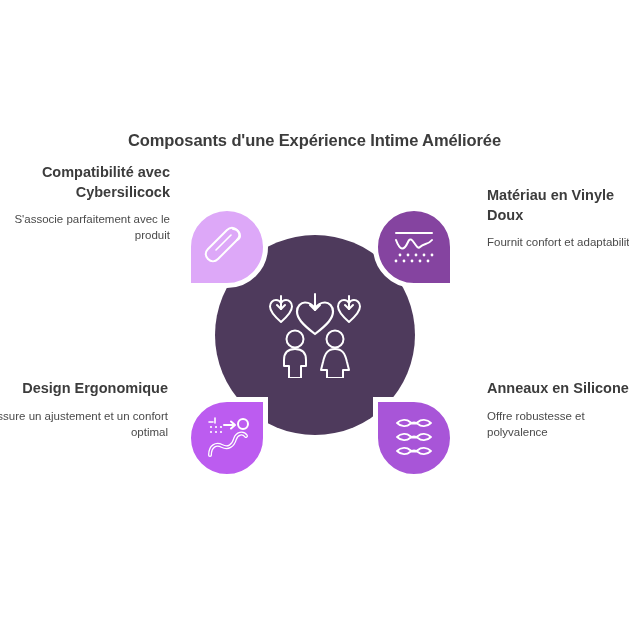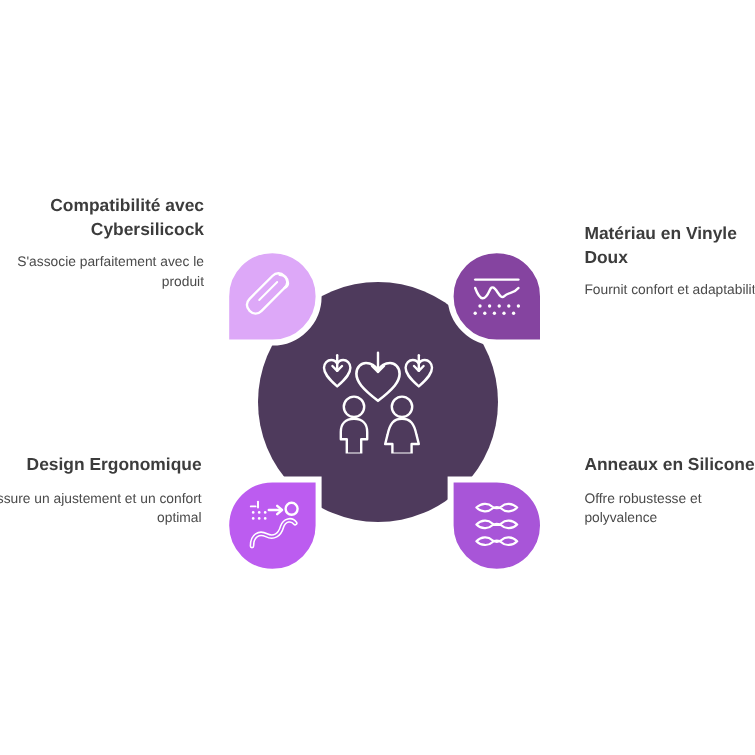--- a/index.html
+++ b/index.html
@@ -98,20 +98,21 @@
   .block.tl-text { left: -10px;  top: 163px; width: 180px; }
   .block.tr-text { left: 487px;  top: 186px; width: 150px; }
   .block.bl-text { left: -12px;  top: 379px; width: 180px; }
   .block.br-text { left: 487px;  top: 379px; width: 150px; }
 </style>
 </head>
 <body>
 
 <div id="infographic">
 
+  <div class="title">Composants d'une Expérience Intime Améliorée</div>
 
   <div class="center-circle">
     <svg class="center-icon" viewBox="0 0 96 86" fill="none">
 
       <path d="M14 4 v12" stroke="#ffffff" stroke-width="2" stroke-linecap="round"></path>
       <path d="M14 17 l-4 -4" stroke="#ffffff" stroke-width="2" stroke-linecap="round"></path>
       <path d="M14 17 l4 -4" stroke="#ffffff" stroke-width="2" stroke-linecap="round"></path>
       <path d="M14 30 C6 23 3 19 3 14.5 C3 10.5 6 8 9 8 C11 8 13 9.2 14 11 C15 9.2 17 8 19 8
                C22 8 25 10.5 25 14.5 C25 19 22 23 14 30 Z" stroke="#ffffff" stroke-width="2" fill="none" stroke-linejoin="round"></path>
 

